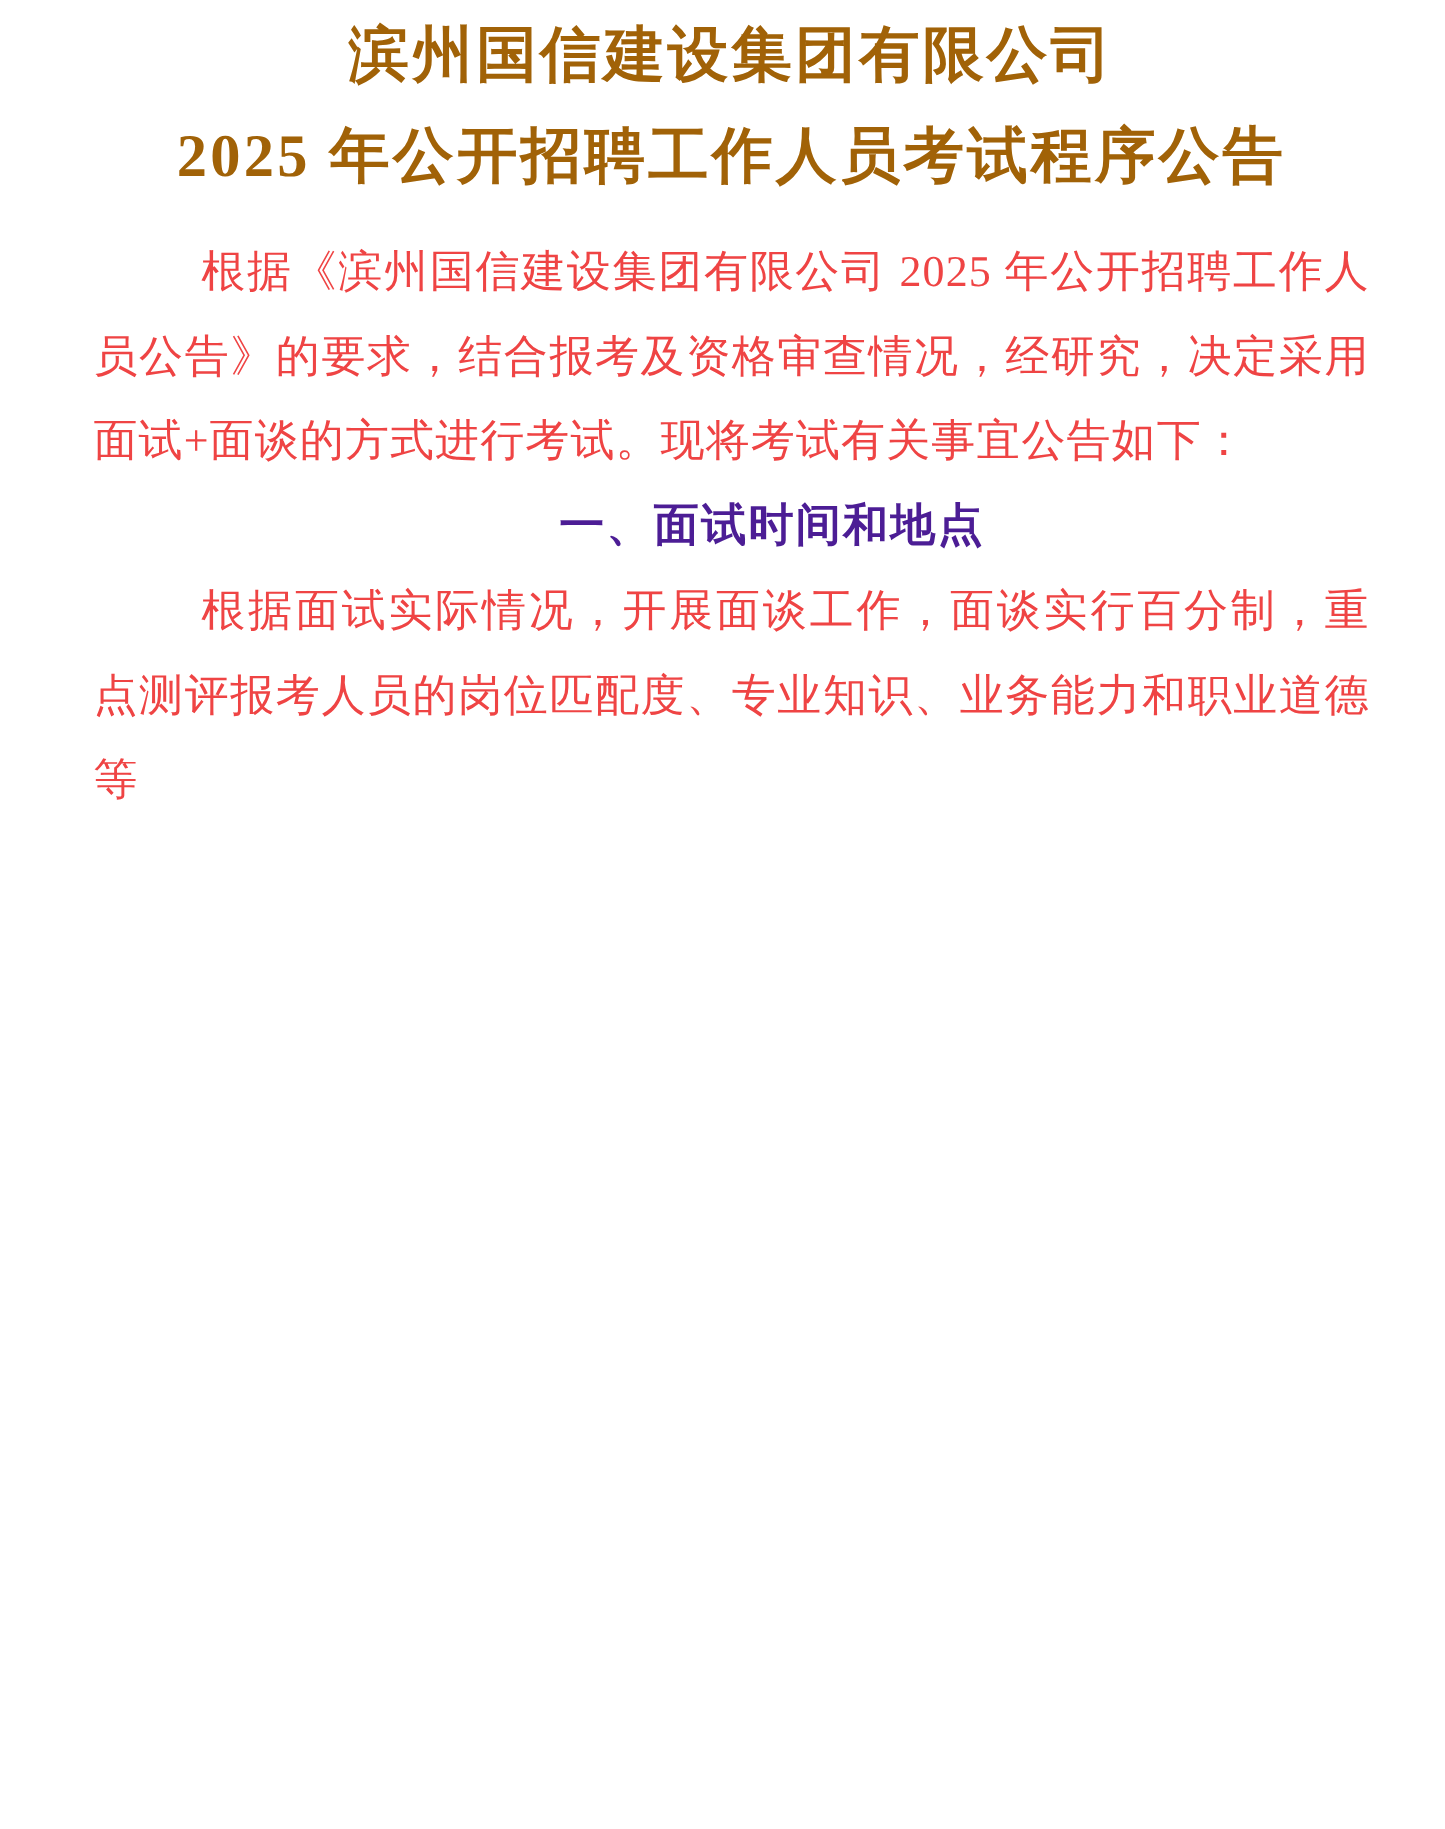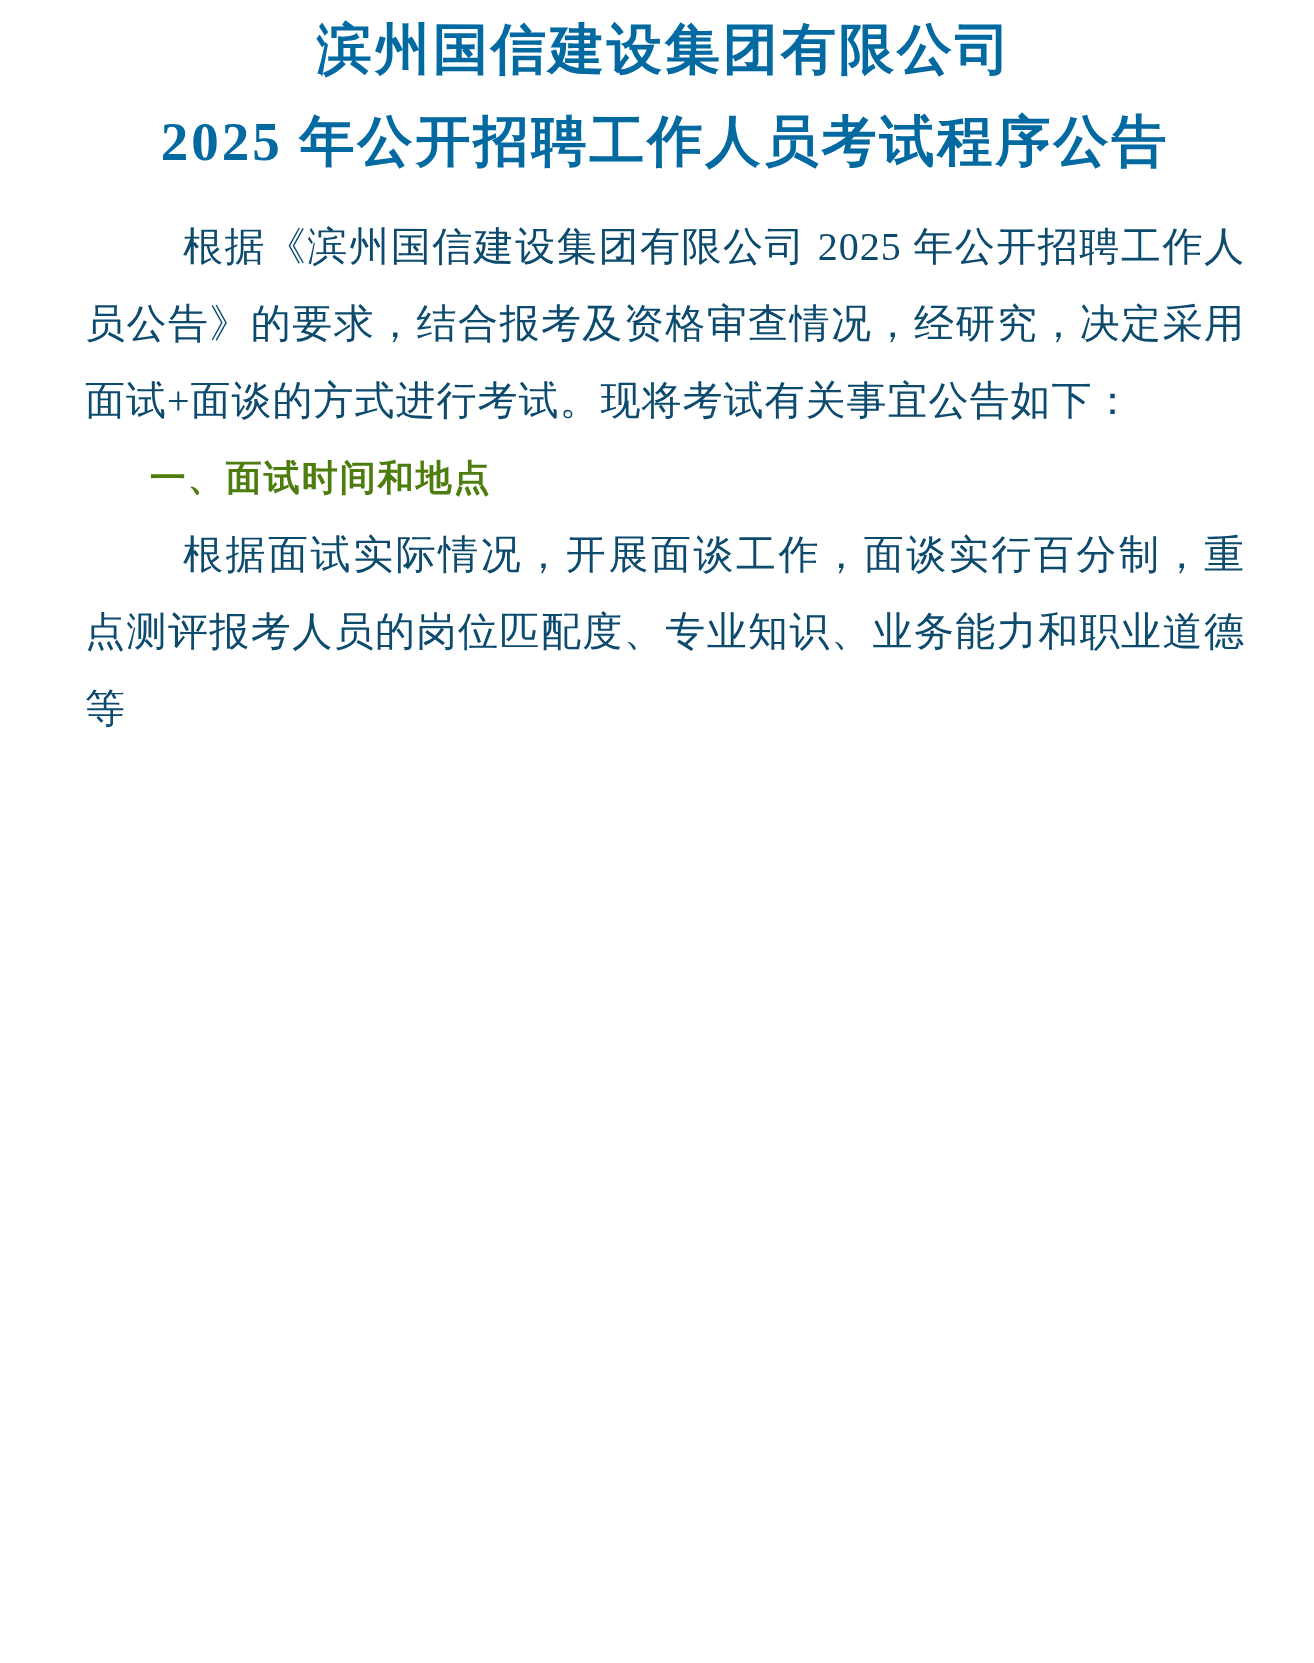--- a/index.html
+++ b/index.html
@@ -22,47 +22,48 @@
     overflow: hidden;
   }
   .doc-title {
     margin: 0 0 20px 0;
     text-align: center;
     font-family: "Liberation Serif", "DejaVu Serif", serif;
     font-weight: bold;
     font-size: 55px;
     line-height: 92px;
     letter-spacing: 3px;
-    color: #0369a1;
+    color: #a16207;
   }
   .title-line {
     display: block;
     white-space: nowrap;
   }
   .body-par {
     margin: 0;
     font-family: "Liberation Serif", "DejaVu Serif", serif;
     font-size: 40px;
     line-height: 77px;
     letter-spacing: 1px;
     text-align: justify;
     text-justify: inter-character;
     text-indent: 2.45em;
-    color: #0c4a6e;
+    color: #ef4444;
   }
   .section-heading {
     margin: 0;
     font-family: "Liberation Sans", "DejaVu Sans", sans-serif;
     font-weight: bold;
-    font-size: 36px;
+    font-size: 41px;
     line-height: 77px;
     letter-spacing: 2px;
     text-indent: 1.8em;
-    color: #4d7c0f;
+    color: #4c1d95;
     white-space: nowrap;
+    text-align: center;
   }
 </style>
 </head>
 <body>
 
 <div class="page">
 
   <h1 class="doc-title">
     <span class="title-line">滨州国信建设集团有限公司</span>
     <span class="title-line">2025 年公开招聘工作人员考试程序公告</span>

